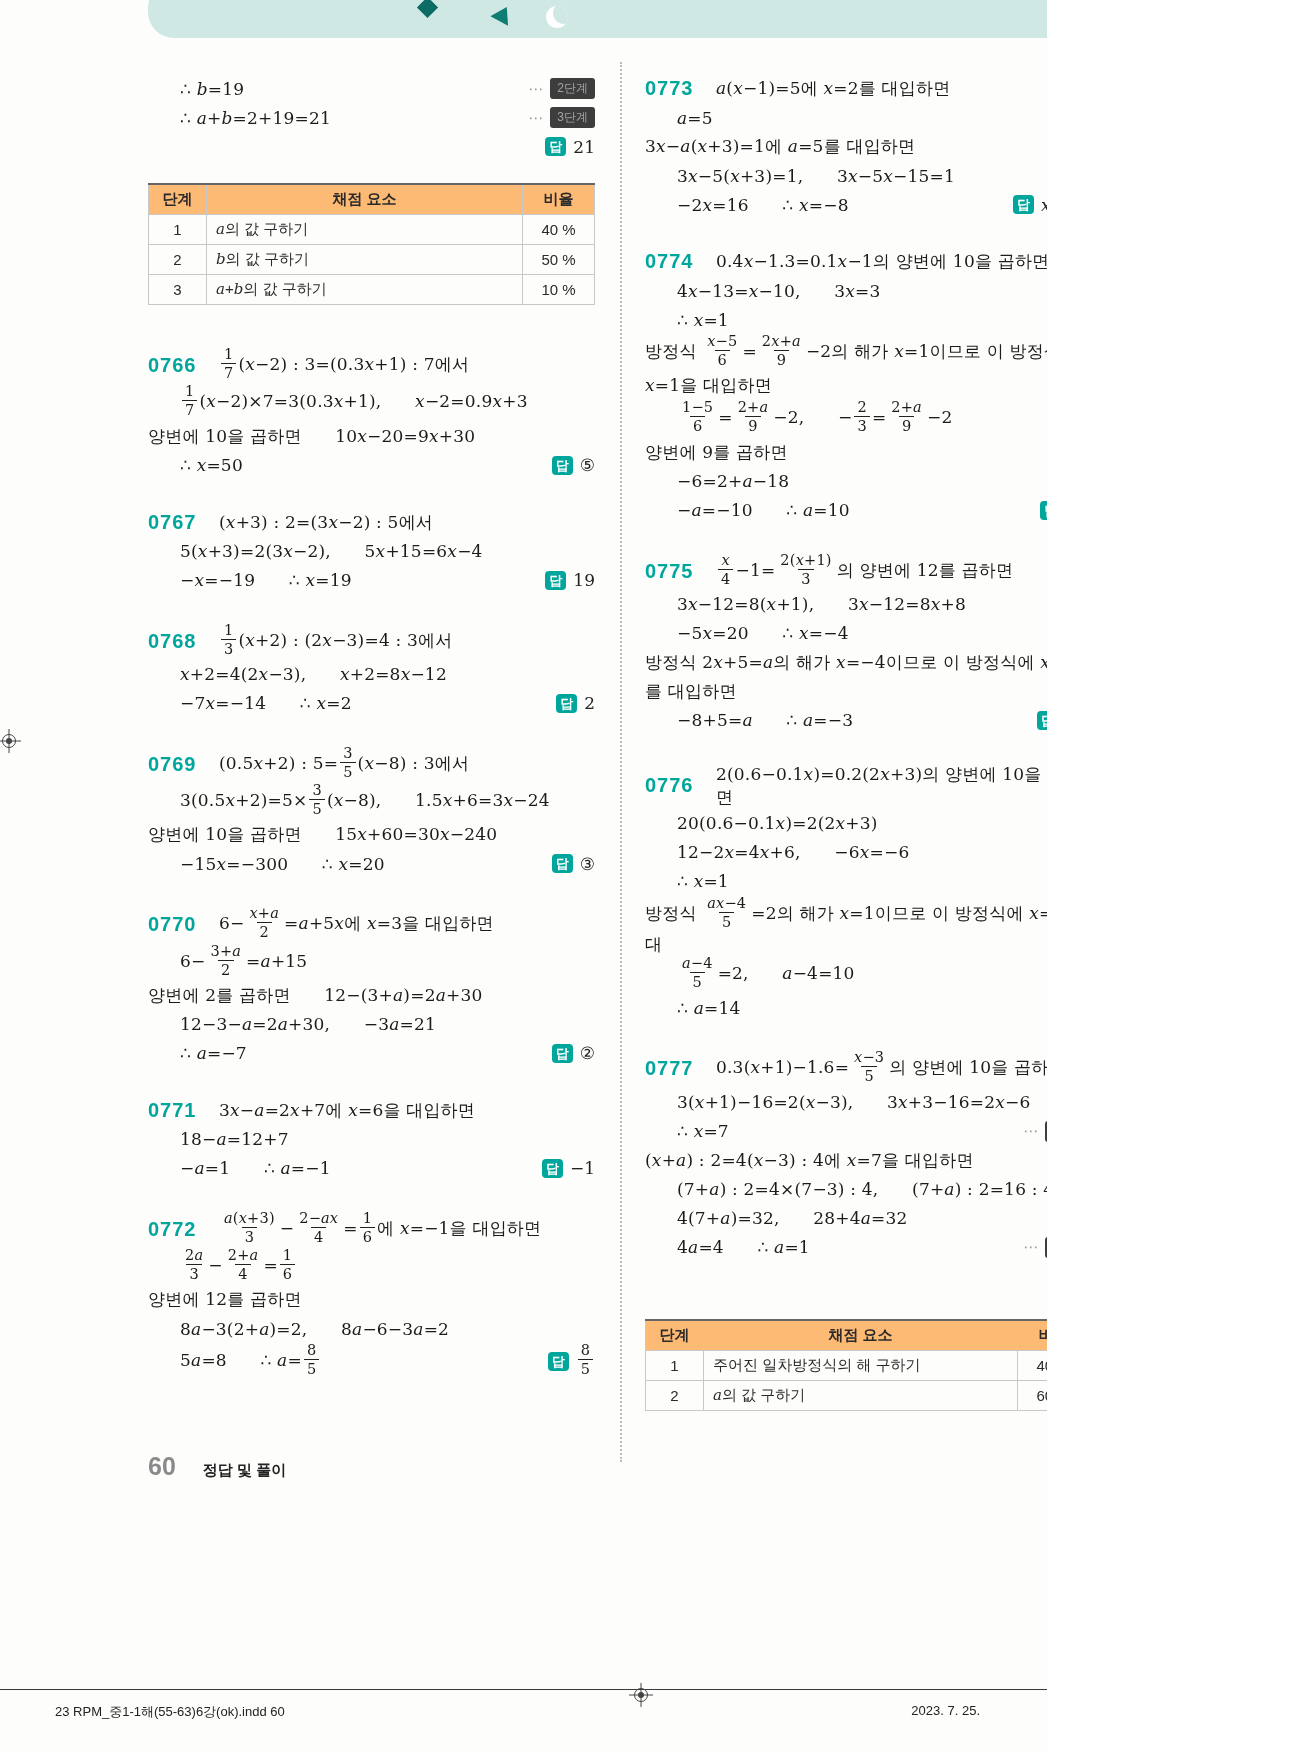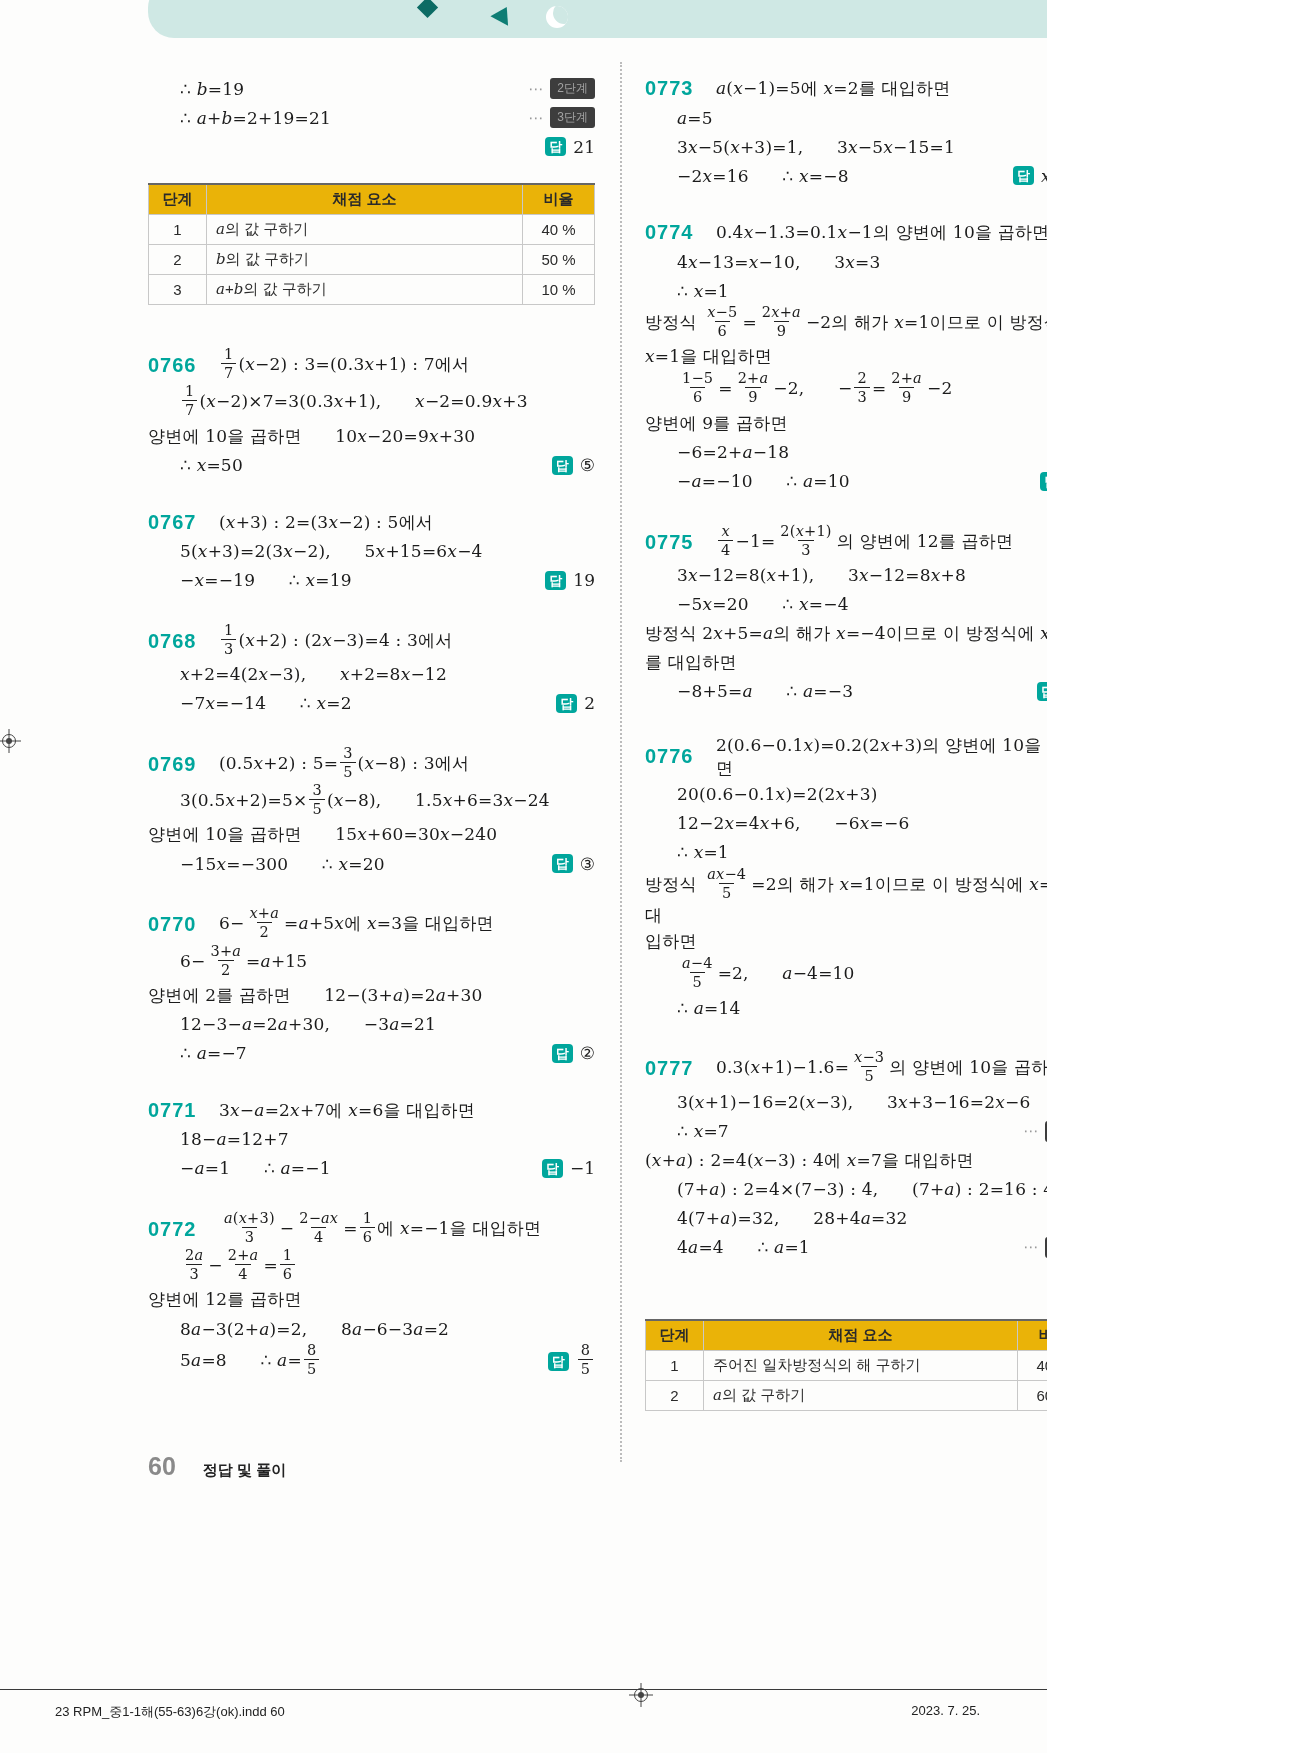--- a/index.html
+++ b/index.html
@@ -55,21 +55,21 @@
   .frac { display:inline-flex; flex-direction:column; align-items:center;
           vertical-align:middle; font-size:14.5px; line-height:1.25; margin:0 2px;
           transform:translateY(-2px); }
   .frac .fnum { padding:0 3px; }
   .frac .fden { border-top:1px solid #222222; padding:0 3px; }
 
   
   #left-table { margin:22px 0 42px; }
   #right-table { margin-top:8px; }
   .grade-table { width:100%; border-collapse:collapse; font-size:15px; color:#2a2a2a; }
-  .grade-table th { background:#eab308; border:1px solid #c8c8c8; border-top:2px solid #666666;
+  .grade-table th { background:#fdba74; border:1px solid #c8c8c8; border-top:2px solid #666666;
                     padding:5px 6px; font-weight:bold; text-align:center; }
   .grade-table td { border:1px solid #c8c8c8; padding:5px 9px; height:28px; }
   .grade-table .col0 { width:58px; text-align:center; }
   .grade-table .col2 { width:72px; text-align:center; }
   .grade-table td.col1 { text-align:left; }
 
   
   .page-num-row { position:absolute; left:148px; top:1452px; display:flex;
                   align-items:baseline; gap:27px; }
   .page-num { font-size:25px; font-weight:bold; color:#8a8a8a; }
@@ -284,20 +284,23 @@
   <div class="column" id="right-col">
     <div id="right-problems">
         <div class="problem">
           <div class="line lead">
             <span class="prob-num">0773</span>
             <span class="line-left"><i>a</i>(<i>x</i>−1)=5에 <i>x</i>=2를 대입하면</span>
           </div>
           <div class="line ind1">
             <span class="line-left"><i>a</i>=5</span>
           </div>
+          <div class="line">
+            <span class="line-left">3<i>x</i>−<i>a</i>(<i>x</i>+3)=1에 <i>a</i>=5를 대입하면</span>
+          </div>
           <div class="line ind1">
             <span class="line-left">3<i>x</i>−5(<i>x</i>+3)=1,      3<i>x</i>−5<i>x</i>−15=1</span>
           </div>
           <div class="line ind1">
             <span class="line-left">−2<i>x</i>=16      ∴ <i>x</i>=−8</span>
             <span class="line-right">
               <span class="ans-badge">답</span>
               <span class="ans-val"><i>x</i>=−8</span>
             </span>
           </div>
@@ -370,23 +373,20 @@
             <span class="line-left">20(0.6−0.1<i>x</i>)=2(2<i>x</i>+3)</span>
           </div>
           <div class="line ind1">
             <span class="line-left">12−2<i>x</i>=4<i>x</i>+6,      −6<i>x</i>=−6</span>
           </div>
           <div class="line ind1">
             <span class="line-left">∴ <i>x</i>=1</span>
           </div>
           <div class="line">
             <span class="line-left">방정식 <span class="frac"><span class="fnum"><i>ax</i>−4</span><span class="fden">5</span></span>=2의 해가 <i>x</i>=1이므로 이 방정식에 <i>x</i>=1을 대</span>
-          </div>
-          <div class="line">
-            <span class="line-left">입하면</span>
           </div>
           <div class="line ind1">
             <span class="line-left"><span class="frac"><span class="fnum"><i>a</i>−4</span><span class="fden">5</span></span>=2,      <i>a</i>−4=10</span>
           </div>
           <div class="line ind1">
             <span class="line-left">∴ <i>a</i>=14</span>
             <span class="line-right">
               <span class="ans-badge">답</span>
               <span class="ans-val">③</span>
             </span>

